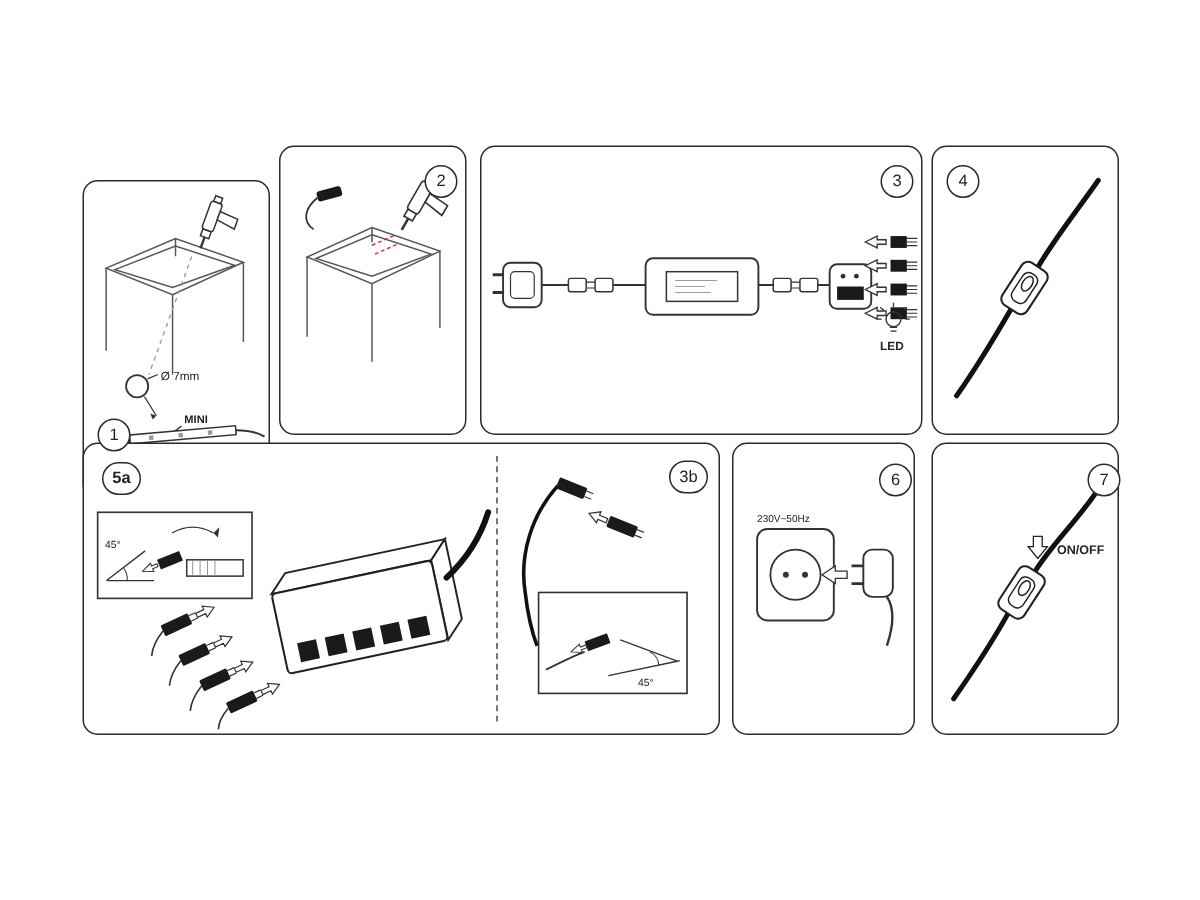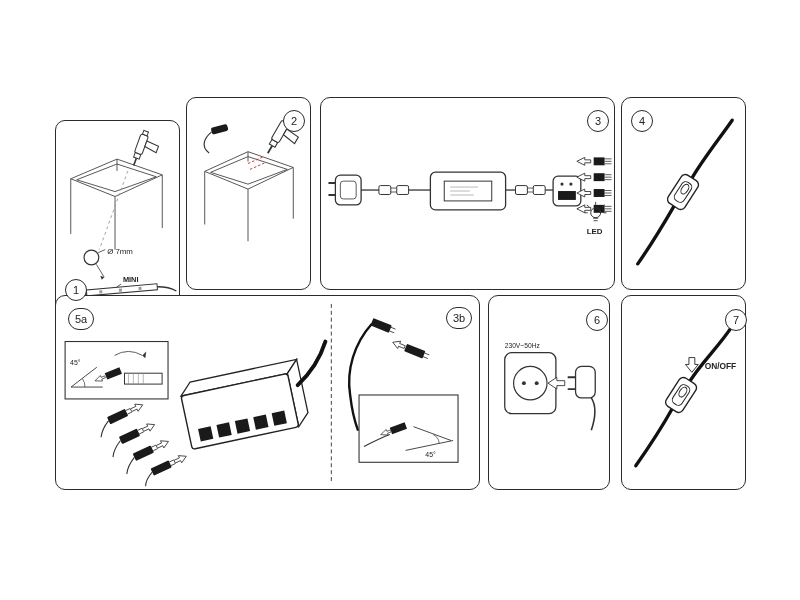--- a/index.html
+++ b/index.html
@@ -240,21 +240,21 @@
         <path d="M310,152 C320,147 328,143 336,140" stroke="#333" stroke-width="1.2" fill="none"></path>
         <g transform="translate(336,133) rotate(-20)">
           <rect x="0" y="0" width="16" height="7" fill="#1a1a1a"></rect>
           <path d="M-11,3.5 l7,-3 v2 h4 v2 h-4 v2 z" fill="#fff" stroke="#333" stroke-width="0.7"></path>
         </g>
         <path d="M352,156 L400,146 M360,132 L398,146" stroke="#333" stroke-width="0.9" fill="none"></path>
         <path d="M386,149 A11,11 0 0 0 380,140" stroke="#333" stroke-width="0.7" fill="none"></path>
         <text x="372" y="163" font-size="7">45°</text>
       </g>
     </svg>
-    <div class="num" style="left:12px;top:12px;width:24px;border-radius:12px;">5a</div>
+    <div class="num" style="left:12px;top:12px;width:24px;border-radius:12px;font-weight:bold;">5a</div>
     <div class="num" style="left:390px;top:11px;width:24px;border-radius:12px;">3b</div>
   </section>
 
   <section class="panel" style="left:488px;top:295px;width:122px;height:195px;">
     <svg viewBox="0 0 122 195">
       <text x="16" y="52" font-size="6.8">230V~50Hz</text>
       <g fill="#fff" stroke="#333">
         <rect x="16" y="57" width="52" height="62" rx="7" stroke-width="1.3"></rect>
         <circle cx="42" cy="88" r="17" stroke-width="1.2"></circle>
         <circle cx="35.5" cy="88" r="2" fill="#333" stroke="none"></circle>

